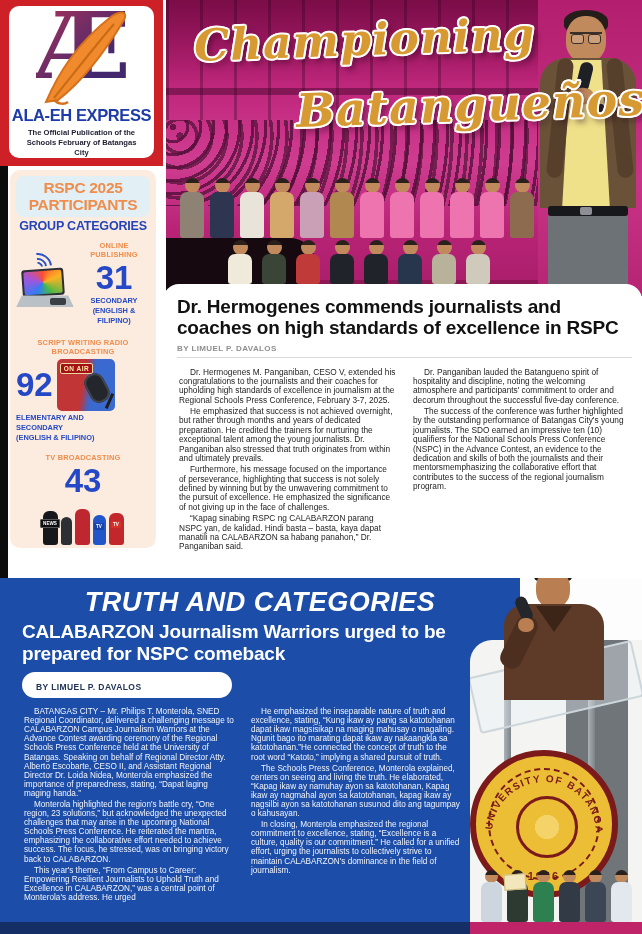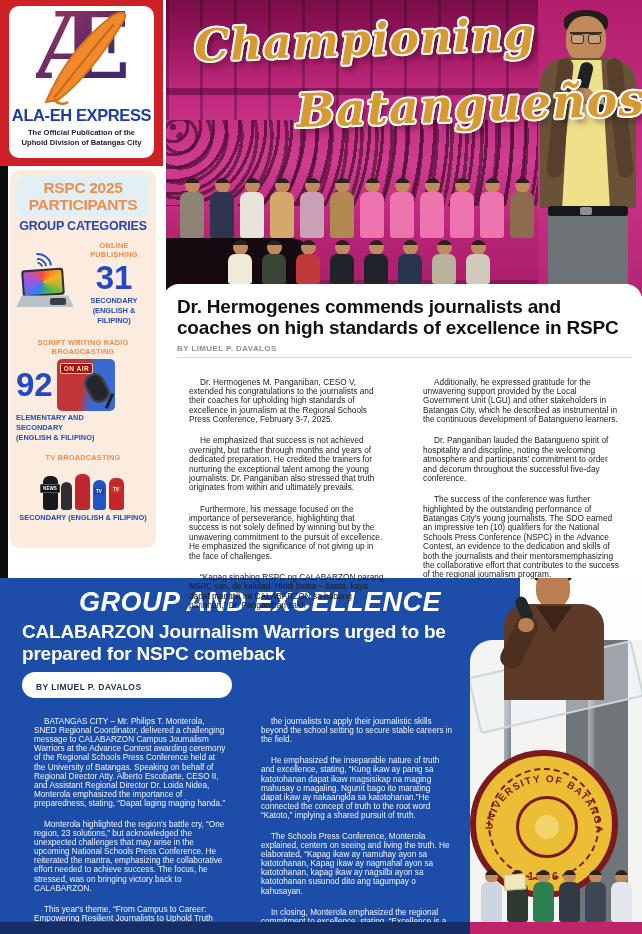--- a/index.html
+++ b/index.html
@@ -109,21 +109,21 @@
   .p-body{width:24px;border-radius:7px 7px 3px 3px;margin-top:-1px;}
 
   
   #article1{position:absolute;left:163px;top:284px;width:479px;height:294px;background:#fff;border-radius:16px 16px 0 0;
             box-sizing:border-box;padding:12px 10px 0 14px;z-index:6;}
   .a1-headline{font-size:19px;font-weight:700;color:#111;line-height:1.12;letter-spacing:-0.2px;}
   .a1-byline{font-size:8px;font-weight:700;color:#8f8f8f;letter-spacing:.4px;margin-top:5px;}
   .a1-rule{height:1px;background:#d9d9d9;margin-top:4px;}
   .cols{display:flex;gap:13px;margin-top:8px;}
   .col{flex:1;}
-  .col p{margin:12px;font-size:8.3px;line-height:1.13;color:#1d1d1d;text-indent:11px;}
+  .col p{margin:2px;font-size:8.3px;line-height:1.13;color:#1d1d1d;text-indent:11px;}
   .col p + p{margin-top:1px;}
 
   
   #article2{position:absolute;left:0;top:578px;width:642px;height:356px;background:#1b4da9;}
   .a2-kicker{width:520px;text-align:center;color:#fff;font-style:italic;font-weight:700;font-size:27px;
              letter-spacing:.5px;margin-top:9px;}
   .a2-headline{margin:3px 0 0 22px;width:500px;color:#fff;font-weight:700;font-size:19px;line-height:1.16;letter-spacing:-0.2px;}
   .a2-pill{display:inline-block;margin:7px 0 0 22px;background:#fff;border-radius:13px;padding:4px 14px;
            min-width:210px;box-sizing:border-box;}
   .a2-pill span{font-size:8.5px;font-weight:700;color:#233457;letter-spacing:.4px;}
@@ -174,21 +174,21 @@
   <div class="logo-card">
     <div class="monogram-wrap">
       <div class="monogram">Æ</div>
       <svg class="feather" width="118" height="96" viewBox="0 0 118 96">
         <path d="M22,92 C34,64 52,34 88,6 C98,0 104,2 100,10 C82,40 60,70 34,90 Z" fill="#f08a2c" stroke="#d4711a" stroke-width="2"></path>
         <path d="M30,88 C48,66 66,42 90,14" stroke="#c96a14" stroke-width="2" fill="none"></path>
         <path d="M30,90 C34,94 40,95 44,92" stroke="#d4711a" stroke-width="2.5" fill="none"></path>
       </svg>
     </div>
     <div class="masthead-title">ALA-EH EXPRESS</div>
-    <div class="masthead-tagline">The Official Publication of the Uphold Division of Batangas City</div>
+    <div class="masthead-tagline">The Official Publication of the Schools February of Batangas City</div>
   </div>
 
   <div id="sidebar-card">
     <div class="sb-title">RSPC 2025 PARTICIPANTS</div>
     <div class="sb-subtitle">GROUP CATEGORIES</div>
 
     <div class="cat1">
       <div class="laptop-icon">
         <div class="wifi">
             <i></i>
@@ -223,20 +223,21 @@
       </div>
       <div class="cat-detail" style="margin-top:2px;">
         <span>ELEMENTARY AND</span><br>
         <span>SECONDARY</span><br>
         <span>(ENGLISH &amp; FILIPINO)</span>
       </div>
     </div>
 
     <div class="cat3">
       <div class="cat-label">TV BROADCASTING</div>
+      <div class="cat-count" style="margin-top:2px;">43</div>
       <div class="tvmics">
         <div class="mic mic1">
             <span class="flag">NEWS</span>
           </div>
         <div class="mic mic2"></div>
         <div class="mic mic3"></div>
         <div class="mic mic4">
             <span class="flag">TV</span>
           </div>
         <div class="mic mic5">
@@ -365,21 +366,20 @@
     <div class="a1-byline">BY LIMUEL P. DAVALOS</div>
     <div class="a1-rule"></div>
     <div class="cols">
       <div class="col">
         <p>Dr. Hermogenes M. Panganiban, CESO V, extended his congratulations to the journalists and their coaches for upholding high standards of excellence in journalism at the Regional Schools Press Conference, February 3-7, 2025.</p>
         <p>He emphasized that success is not achieved overnight, but rather through months and years of dedicated preparation. He credited the trainers for nurturing the exceptional talent among the young journalists. Dr. Panganiban also stressed that truth originates from within and ultimately prevails.</p>
         <p>Furthermore, his message focused on the importance of perseverance, highlighting that success is not solely defined by winning but by the unwavering commitment to the pursuit of excellence. He emphasized the significance of not giving up in the face of challenges.</p>
         <p>“Kapag sinabing RSPC ng CALABARZON parang NSPC yan, de kalidad. Hindi basta – basta, kaya dapat manatili na CALABARZON sa habang panahon,” Dr. Panganiban said.</p>
       </div>
       <div class="col">
-        <p>Additionally, he expressed gratitude for the unwavering support provided by the Local Government Unit (LGU) and other stakeholders in Batangas City, which he described as instrumental in the continuous development of Batangueno learners.</p>
         <p>Dr. Panganiban lauded the Batangueno spirit of hospitality and discipline, noting the welcoming atmosphere and participants' commitment to order and decorum throughout the successful five-day conference.</p>
         <p>The success of the conference was further highlighted by the outstanding performance of Batangas City's young journalists.  The SDO earned an impressive ten (10) qualifiers for the National Schools Press Conference (NSPC) in the Advance Contest, an evidence to the dedication and skills of both the journalists and their mentorsmemphasizing the collaborative effort that contributes to the success of the regional journalism program.</p>
       </div>
     </div>
   </div>
 
   <div id="article2">
     <div class="photo-top"></div>
     <div class="photo-panel">
       <div class="pp-pillar"></div>
@@ -427,33 +427,32 @@
     <div class="pod-man" style="position:absolute;right:14px;top:-8px;">
       <div class="pm-hair"></div>
         <div class="pm-head"></div>
       <div class="pm-jacket"></div>
         <div class="pm-collar"></div>
       <div class="pm-arm"></div>
         <div class="pm-mic"></div>
         <div class="pm-hand"></div>
     </div>
 
-    <div class="a2-kicker">GROUP AND EXCELLENCE</div>
+    <div class="a2-kicker">TRUTH AND CATEGORIES</div>
     <div class="a2-headline">CALABARZON Journalism Warriors urged to be prepared for NSPC comeback</div>
     <div class="a2-pill">
       <span>BY LIMUEL P. DAVALOS</span>
     </div>
     <div class="a2-cols cols">
       <div class="col">
         <p>BATANGAS CITY – Mr. Philips T. Monterola, SNED Regional Coordinator, delivered a challenging message to CALABARZON Campus Journalism Warriors at the Advance Contest awarding ceremony of the Regional Schools Press Conference held at the University of Batangas.  Speaking on behalf of Regional Director Atty. Alberto Escobarte, CESO II, and Assistant Regional Director Dr. Loida Nidea, Monterola emphasized the importance of preparedness, stating, “Dapat laging maging handa.”</p>
         <p>Monterola highlighted the region's battle cry, “One region, 23 solutions,” but acknowledged the unexpected challenges that may arise in the upcoming National Schools Press Conference. He reiterated the mantra, emphasizing the collaborative effort needed to achieve success. The focus, he stressed, was on bringing victory back to CALABARZON.</p>
         <p>This year's theme, “From Campus to Career: Empowering Resilient Journalists to Uphold Truth and Excellence in CALABARZON,” was a central point of Monterola's address.  He urged</p>
       </div>
       <div class="col">
-        <p>the journalists to apply their journalistic skills beyond the school setting to secure stable careers in the field.</p>
         <p>He emphasized the inseparable nature of truth and excellence, stating, “Kung ikaw ay panig sa katotohanan dapat ikaw magsisikap na maging mahusay o magaling. Ngunit bago ito marating dapat ikaw ay nakaangkla sa katotohanan.”He connected the concept of truth to the root word “Katoto,” implying a shared pursuit of truth.</p>
         <p>The Schools Press Conference, Monterola explained, centers on seeing and living the truth. He elaborated, “Kapag ikaw ay namuhay ayon sa katotohanan, Kapag ikaw ay nagmahal ayon sa katotohanan, kapag ikaw ay nagsilbi ayon sa katotohanan susunod dito ang tagumpay o kahusayan.</p>
         <p>In closing, Monterola emphasized the regional commitment to excellence, stating, “Excellence is a culture, quality is our commitment.” He called for a unified effort, urging the journalists to collectively strive to maintain CALABARZON's dominance in the field of journalism.</p>
       </div>
     </div>
     <div class="a2-footer"></div>
   </div>
 </div>
 
 </body></html>

